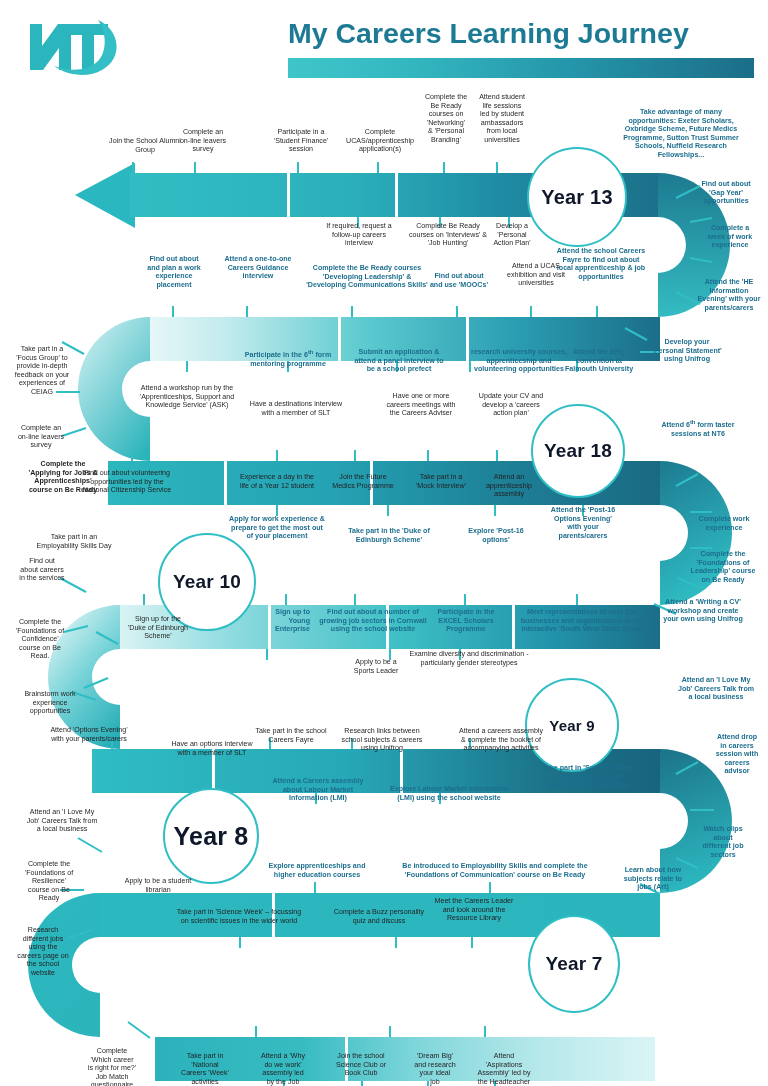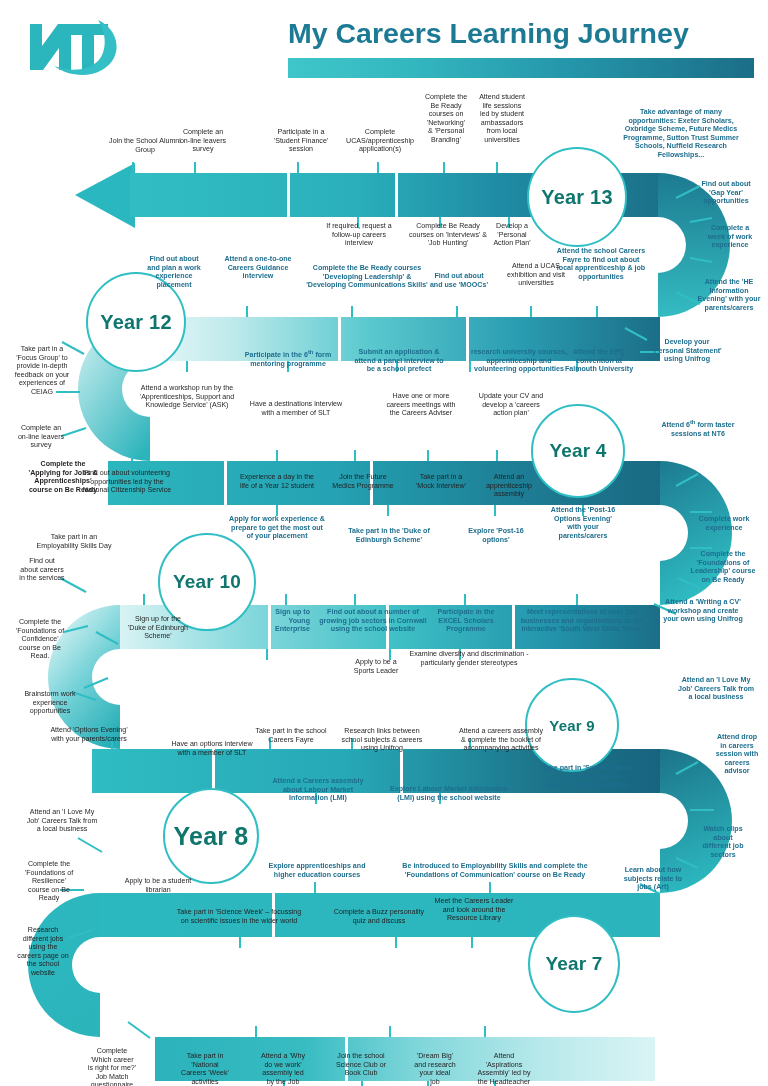--- a/index.html
+++ b/index.html
@@ -19,21 +19,21 @@
       white-space:nowrap;}
   #title-bar{position:absolute;left:288px;top:58px;width:466px;height:20px;
       background:linear-gradient(90deg,#3ec6ca 0%,#34b8c0 25%,#2596ab 60%,#1b6e87 100%);}
 
   
   #journey{position:absolute;left:0;top:0;width:768px;height:1086px;}
 
   
   .year-bubble{position:absolute;border:2.4px solid #2fbec4;border-radius:50%;
       background:#fff;display:flex;align-items:center;justify-content:center;
-      color:#0f766e;font-weight:bold;letter-spacing:.2px;}
+      color:#0f172a;font-weight:bold;letter-spacing:.2px;}
 
   
   .lbl{position:absolute;font-size:7.1px;line-height:8.6px;
        text-align:center;color:#231f20;}
   .lbl.blue{color:#1d6e8e;font-weight:bold;}
   .lbl.bold{font-weight:bold;}
   .ticks line{stroke:#2fbec4;stroke-width:2;}
 </style>
 </head>
 <body>
@@ -263,25 +263,22 @@
       <line x1="362" y1="1081" x2="362" y2="1086"></line>
       <line x1="428" y1="1081" x2="428" y2="1086"></line>
       <line x1="495" y1="1081" x2="495" y2="1086"></line>
       <line x1="128" y1="1022" x2="150" y2="1038"></line>
     </g>
   </svg>
 
   <div class="year-bubble" style="left:527px;top:147px;width:96px;height:96px;font-size:20px;">
     <span>Year 13</span>
   </div>
-  <div class="year-bubble" style="left:86px;top:272px;width:96px;height:96px;font-size:20px;">
-    <span>Year 12</span>
-  </div>
   <div class="year-bubble" style="left:531px;top:404px;width:90px;height:90px;font-size:19px;">
-    <span>Year 4</span>
+    <span>Year 18</span>
   </div>
   <div class="year-bubble" style="left:158px;top:533px;width:94px;height:94px;font-size:19px;">
     <span>Year 10</span>
   </div>
   <div class="year-bubble" style="left:525px;top:678px;width:90px;height:90px;font-size:15px;">
     <span>Year 9</span>
   </div>
   <div class="year-bubble" style="left:163px;top:788px;width:92px;height:92px;font-size:25px;">
     <span>Year 8</span>
   </div>

